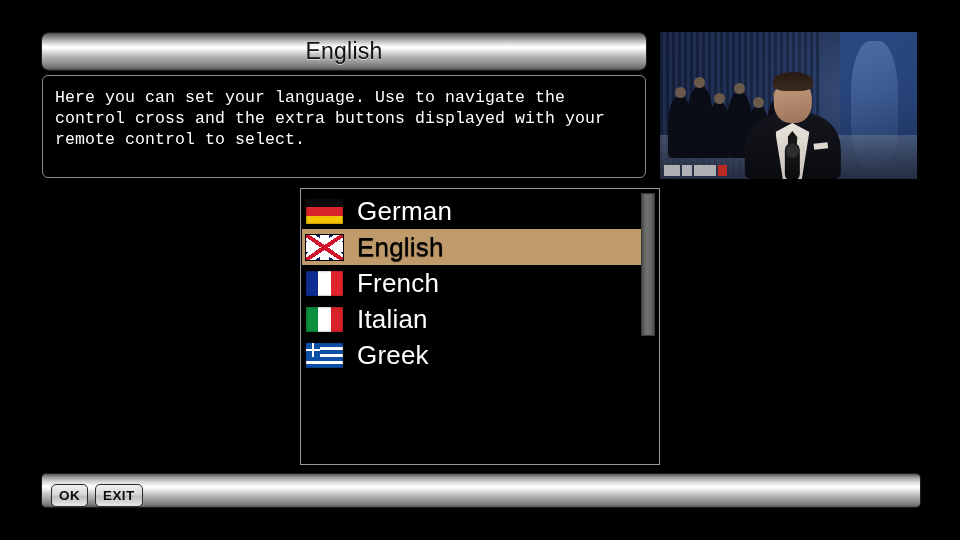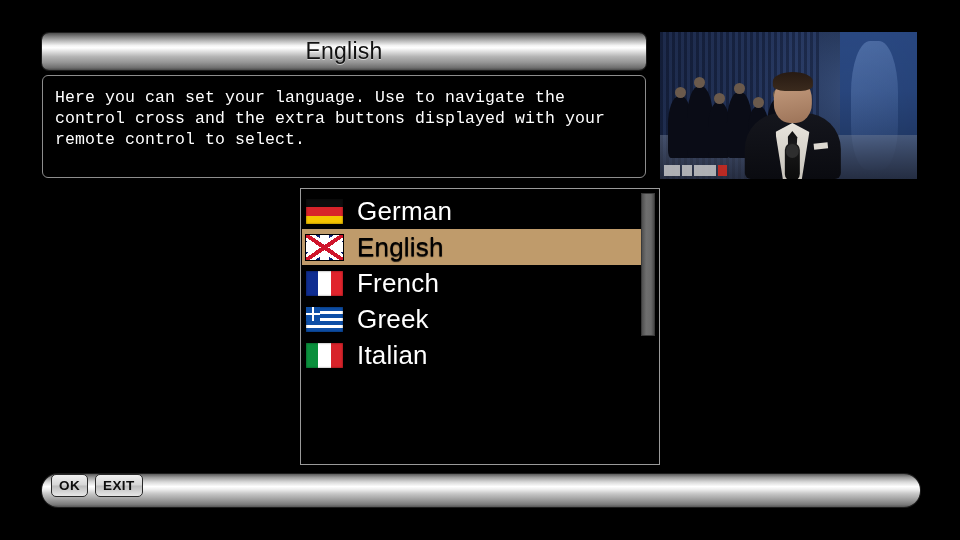--- a/index.html
+++ b/index.html
@@ -138,26 +138,26 @@
   .f-ru{background:linear-gradient(180deg,#fff 0 33.3%,#1452b4 33.3% 66.6%,#cf2b1d 66.6% 100%);}
 
   
   .sb-track{position:absolute;right:2px;top:2px;width:14px;height:273px;background:#000;}
   .sb-thumb{position:absolute;right:2px;top:2px;width:14px;height:143px;
     background:linear-gradient(90deg,#4f4f4f,#6f6f6f 35%,#6a6a6a 75%,#4a4a4a);
     border:1px solid #3a3a3a;box-sizing:border-box;}
 
   
   .bottom-bar{
-    position:absolute;left:42px;top:474px;width:878px;height:33px;border-radius:16px;
+    position:absolute;left:42px;top:474px;width:878px;height:33px;border-radius:4px;
     background:linear-gradient(to bottom,
       #5a5a5a 0%, #9a9a9a 10%, #d8d8d8 24%, #ffffff 38%, #f0f0f0 46%,
       #c6c6c6 60%, #a2a2a2 76%, #7c7c7c 92%, #565656 100%);
     box-shadow:0 0 0 1px #1d1d1d;
-    display:flex;align-items:flex-start;padding-left:9px;gap:7px;box-sizing:border-box;
+    display:flex;align-items:flex-end;padding-left:9px;gap:7px;box-sizing:border-box;
   }
   .btn{
     height:23px;min-width:26px;padding:0 7px;border-radius:5px;
     background:linear-gradient(to bottom,#f0f0f0,#d6d6d6 48%,#bdbdbd 52%,#e8e8e8);
     border:1px solid #2a2a2a;box-sizing:border-box;
     display:flex;align-items:center;justify-content:center;
     font-size:13.5px;font-weight:bold;color:#0d0d0d;letter-spacing:.4px;
   }
 </style>
 </head>
@@ -218,27 +218,27 @@
           </span>
         <span class="row-label">English</span>
       </div>
 
       <div class="row">
         <span class="flag f-fr"></span>
         <span class="row-label">French</span>
       </div>
 
       <div class="row">
+        <span class="flag f-it"></span>
+        <span class="row-label">Italian</span>
+      </div>
+
+      <div class="row">
         <span class="flag f-gr"></span>
         <span class="row-label">Greek</span>
-      </div>
-
-      <div class="row">
-        <span class="flag f-it"></span>
-        <span class="row-label">Italian</span>
       </div>
 
 
 
     </div>
 
     <div class="sb-track">
       <div class="sb-thumb"></div>
     </div>
   </div>

